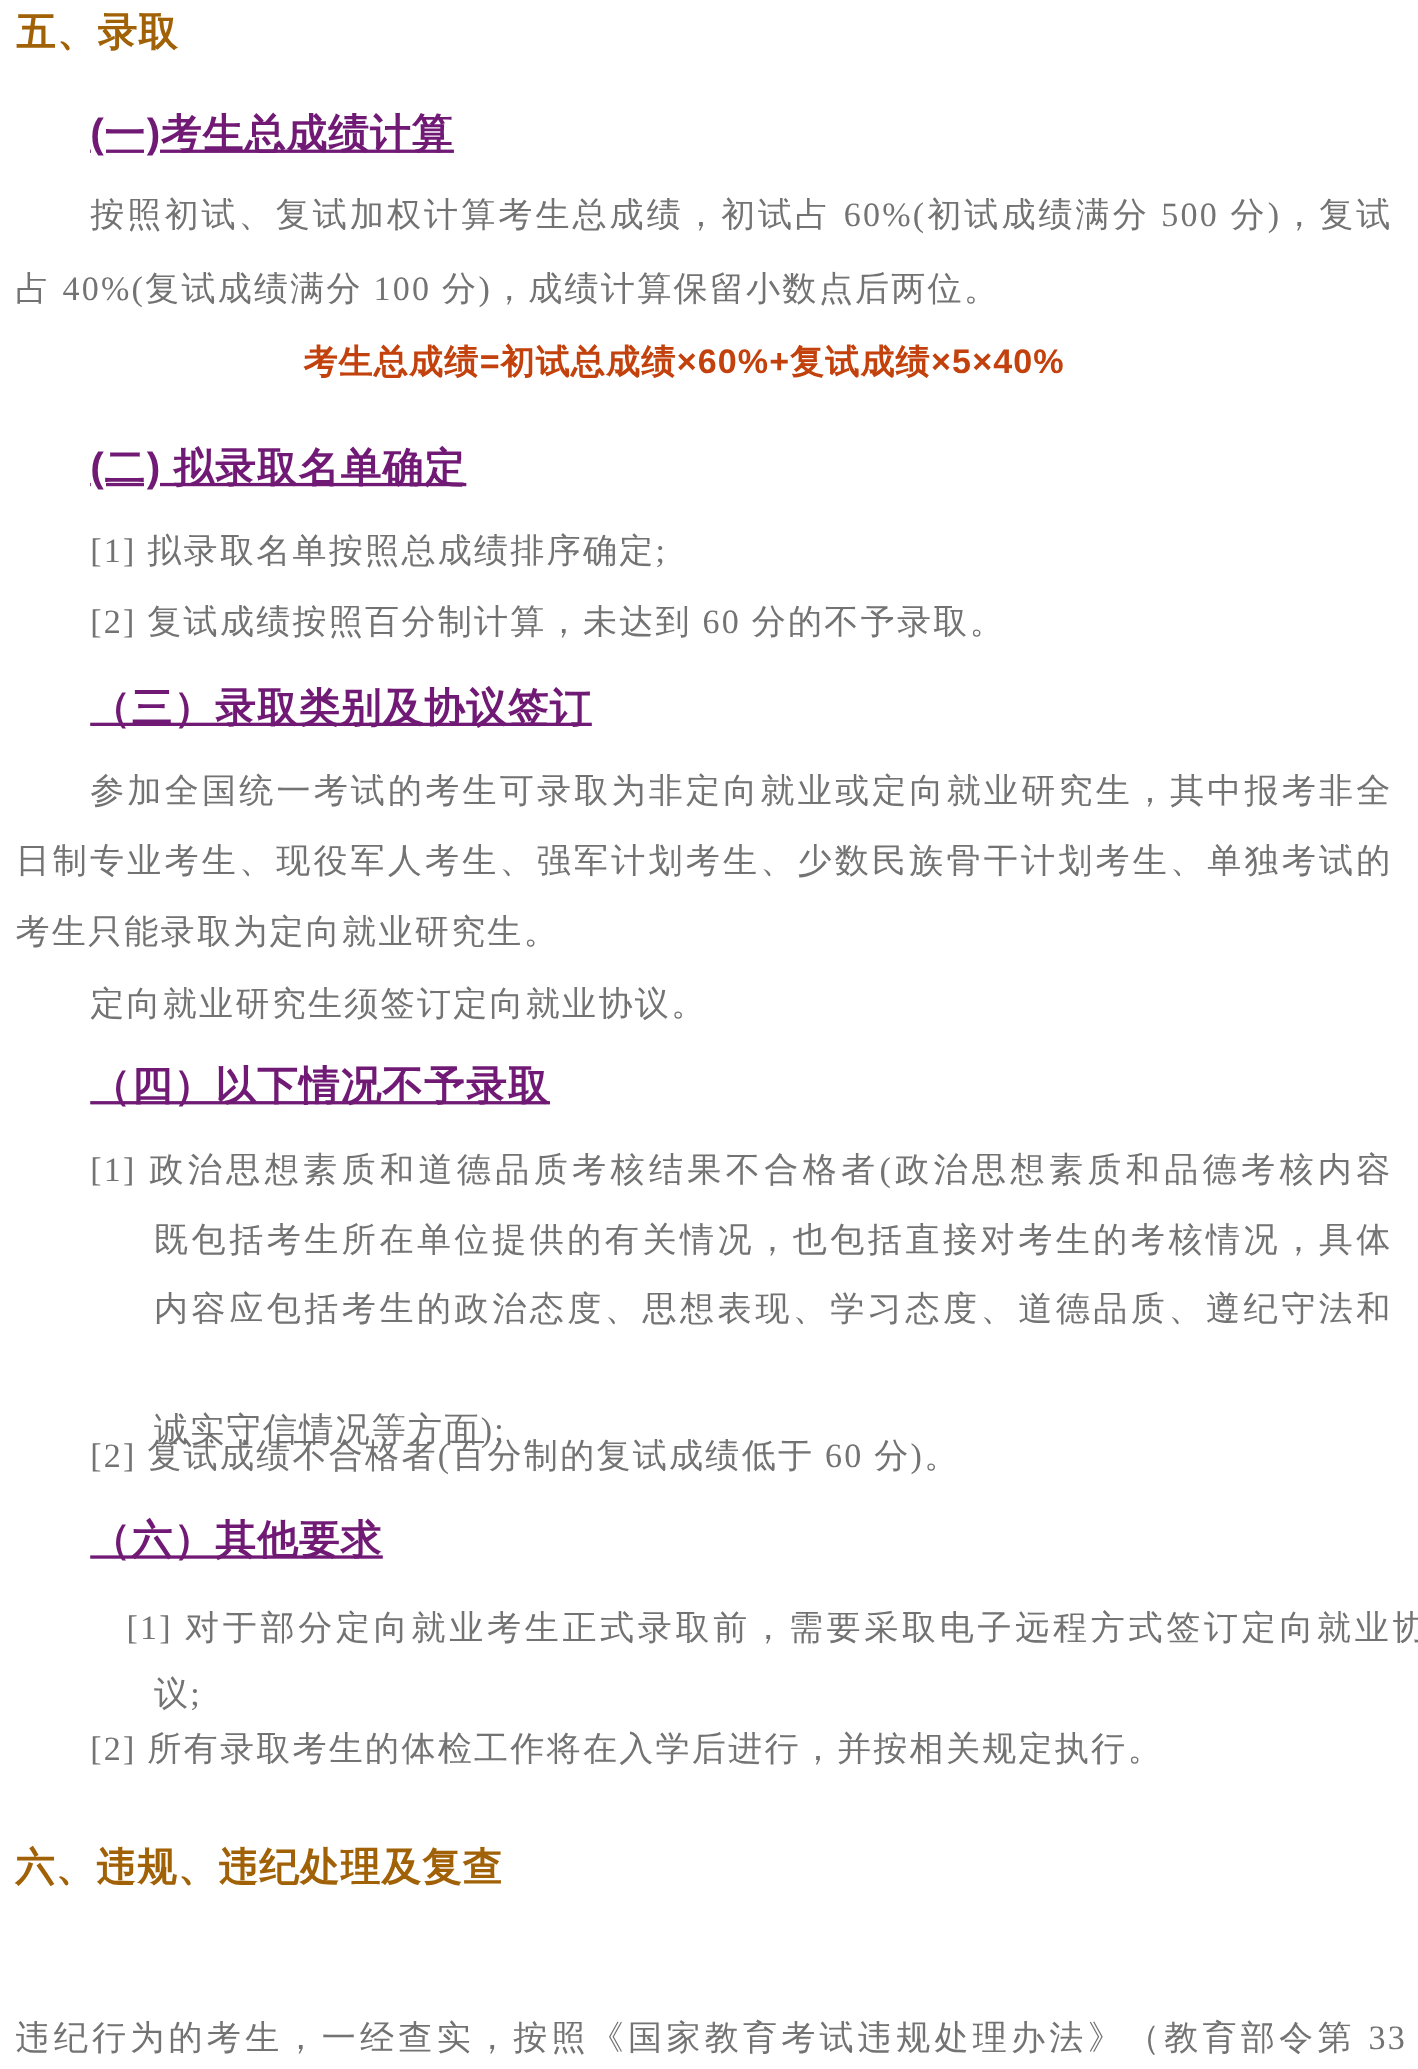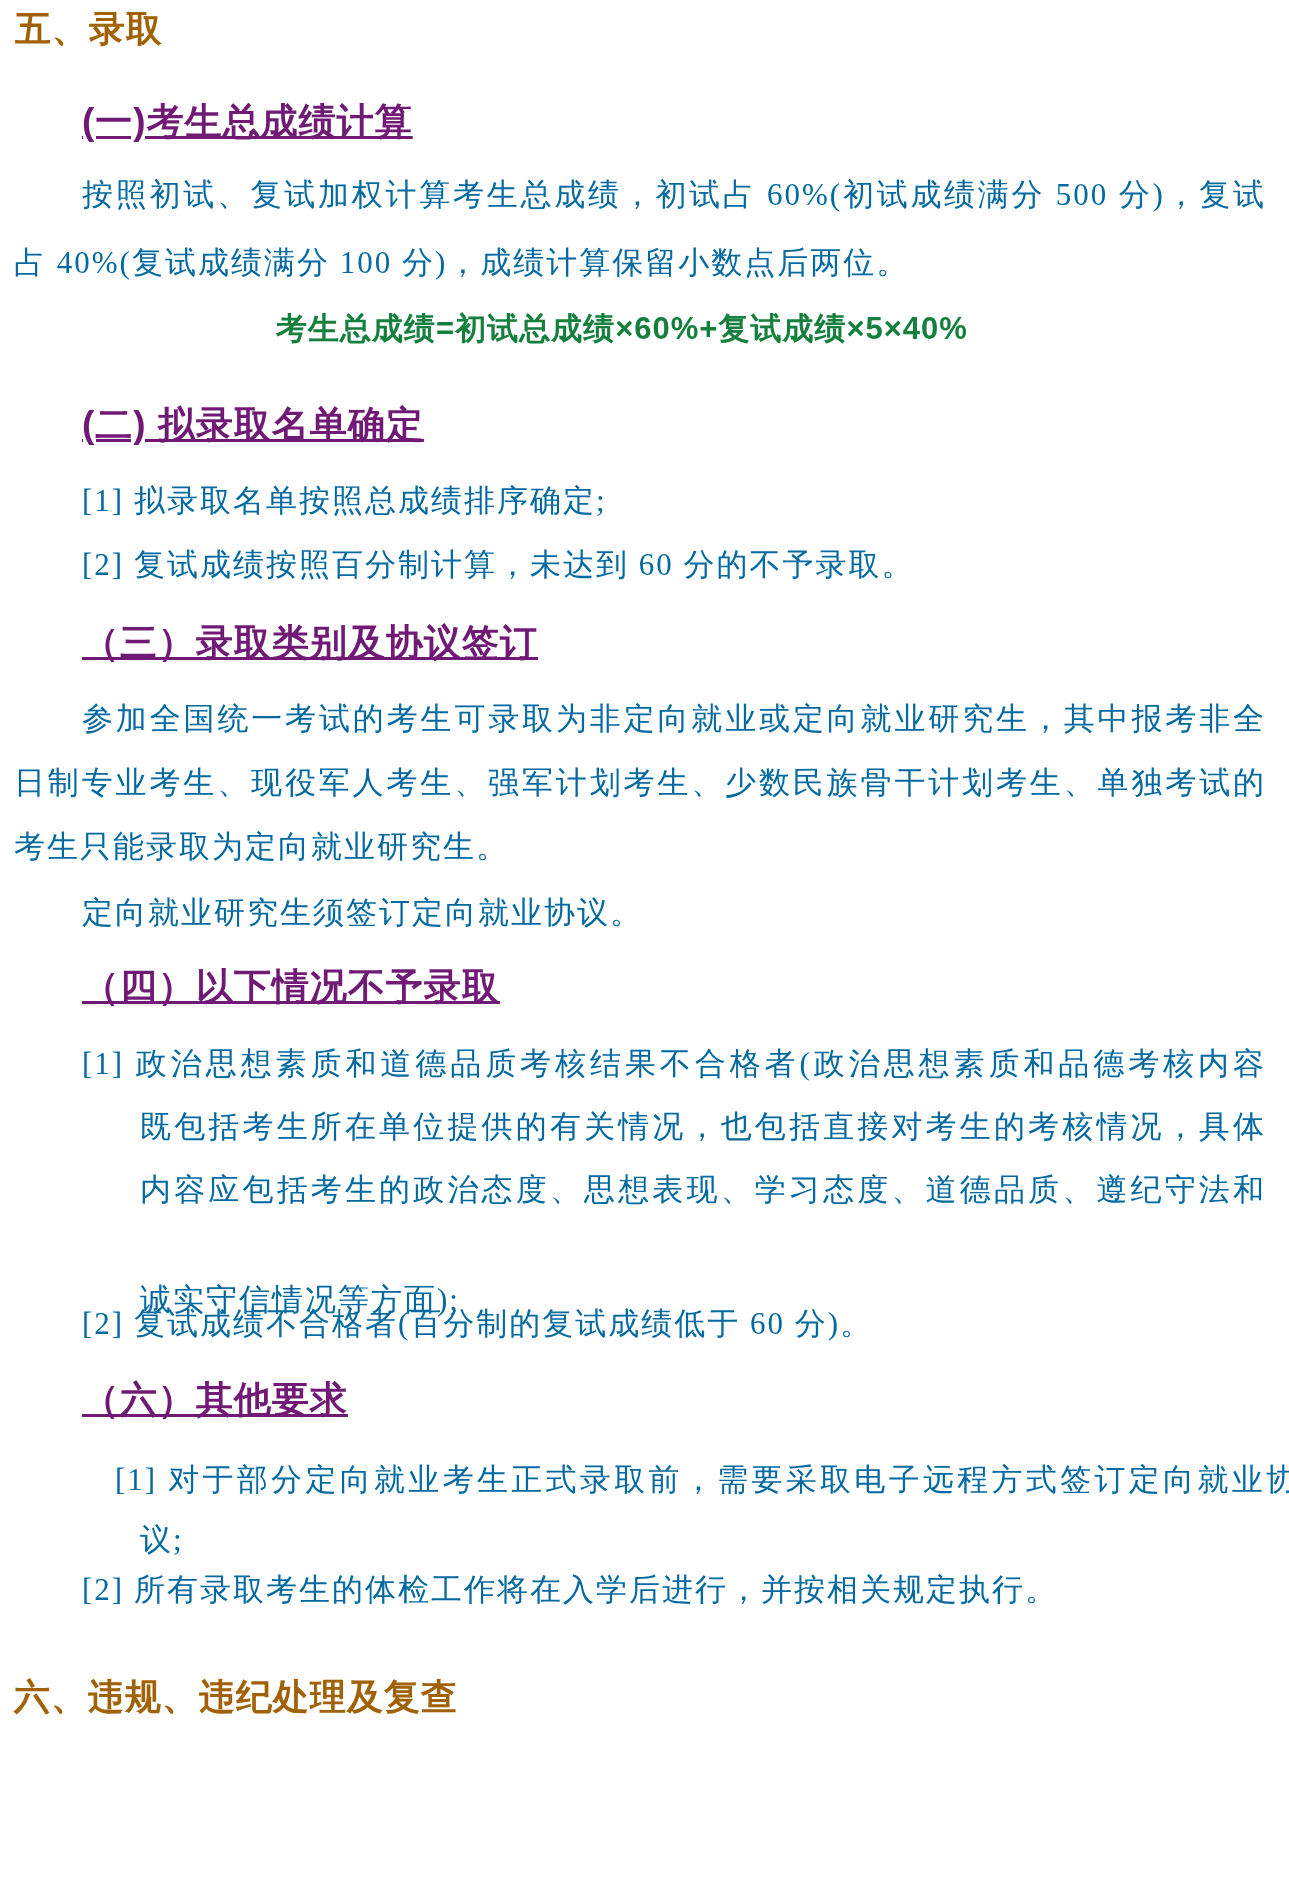--- a/index.html
+++ b/index.html
@@ -33,34 +33,34 @@
     font-weight: 700;
     font-size: 37px;
     letter-spacing: 1px;
     color: #701a75;
     text-decoration: underline;
   }
   .body {
     font-family: "Liberation Serif", serif;
     font-size: 31px;
     letter-spacing: 2px;
-    color: #0369a1;
+    color: #737373;
   }
   .fill {
     white-space: normal;
     text-align: justify;
     text-align-last: justify;
   }
   .formula {
     font-family: "Liberation Sans", sans-serif;
     font-weight: 700;
     font-size: 31px;
     letter-spacing: 1px;
     text-align: center;
-    color: #15803d;
+    color: #c2410c;
   }
 </style>
 </head>
 <body>
 
 <div class="page">
 
   <div class="ln h1" style="left:15px; top:8px;">五、录取</div>
 
   <div class="ln h2" style="left:82px; top:101px;">(一)考生总成绩计算</div>
@@ -103,14 +103,15 @@
 
   <div class="ln body fill" style="left:82px; top:1462px; width:1184px;margin-left:33px;">[1] 对于部分定向就业考生正式录取前，需要采取电子远程方式签订定向就业协</div>
 
   <div class="ln body" style="left:140px; top:1522px;">议;</div>
 
   <div class="ln body" style="left:82px; top:1572px;">[2] 所有录取考生的体检工作将在入学后进行，并按相关规定执行。</div>
 
   <div class="ln h1" style="left:14px; top:1676px;">六、违规、违纪处理及复查</div>
 
 
+  <div class="ln body fill" style="left:14px; top:1835px; width:1265px;">违纪行为的考生，一经查实，按照《国家教育考试违规处理办法》（教育部令第 33</div>
 
 </div>
 
 </body></html>

